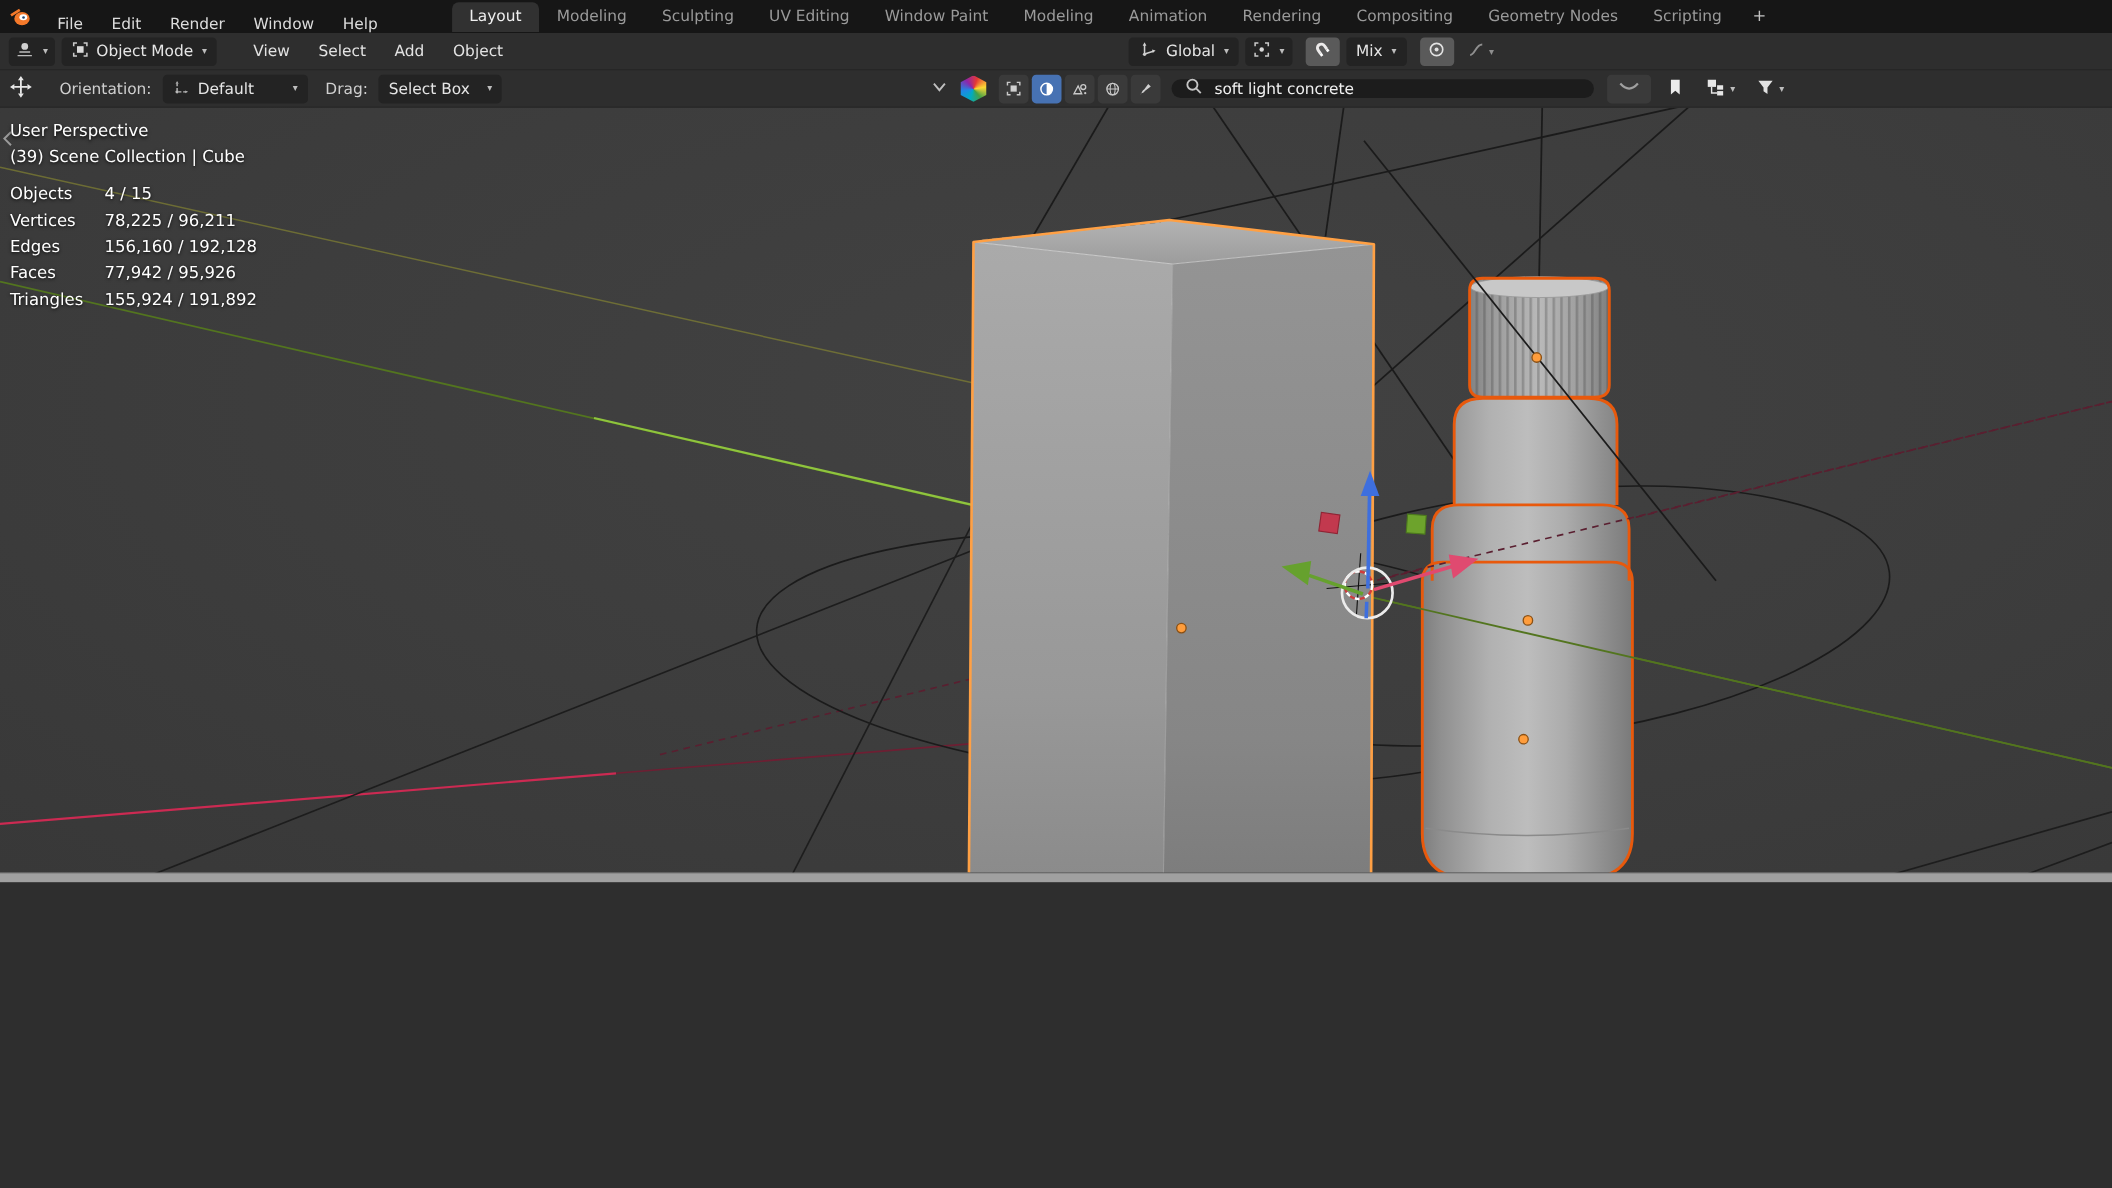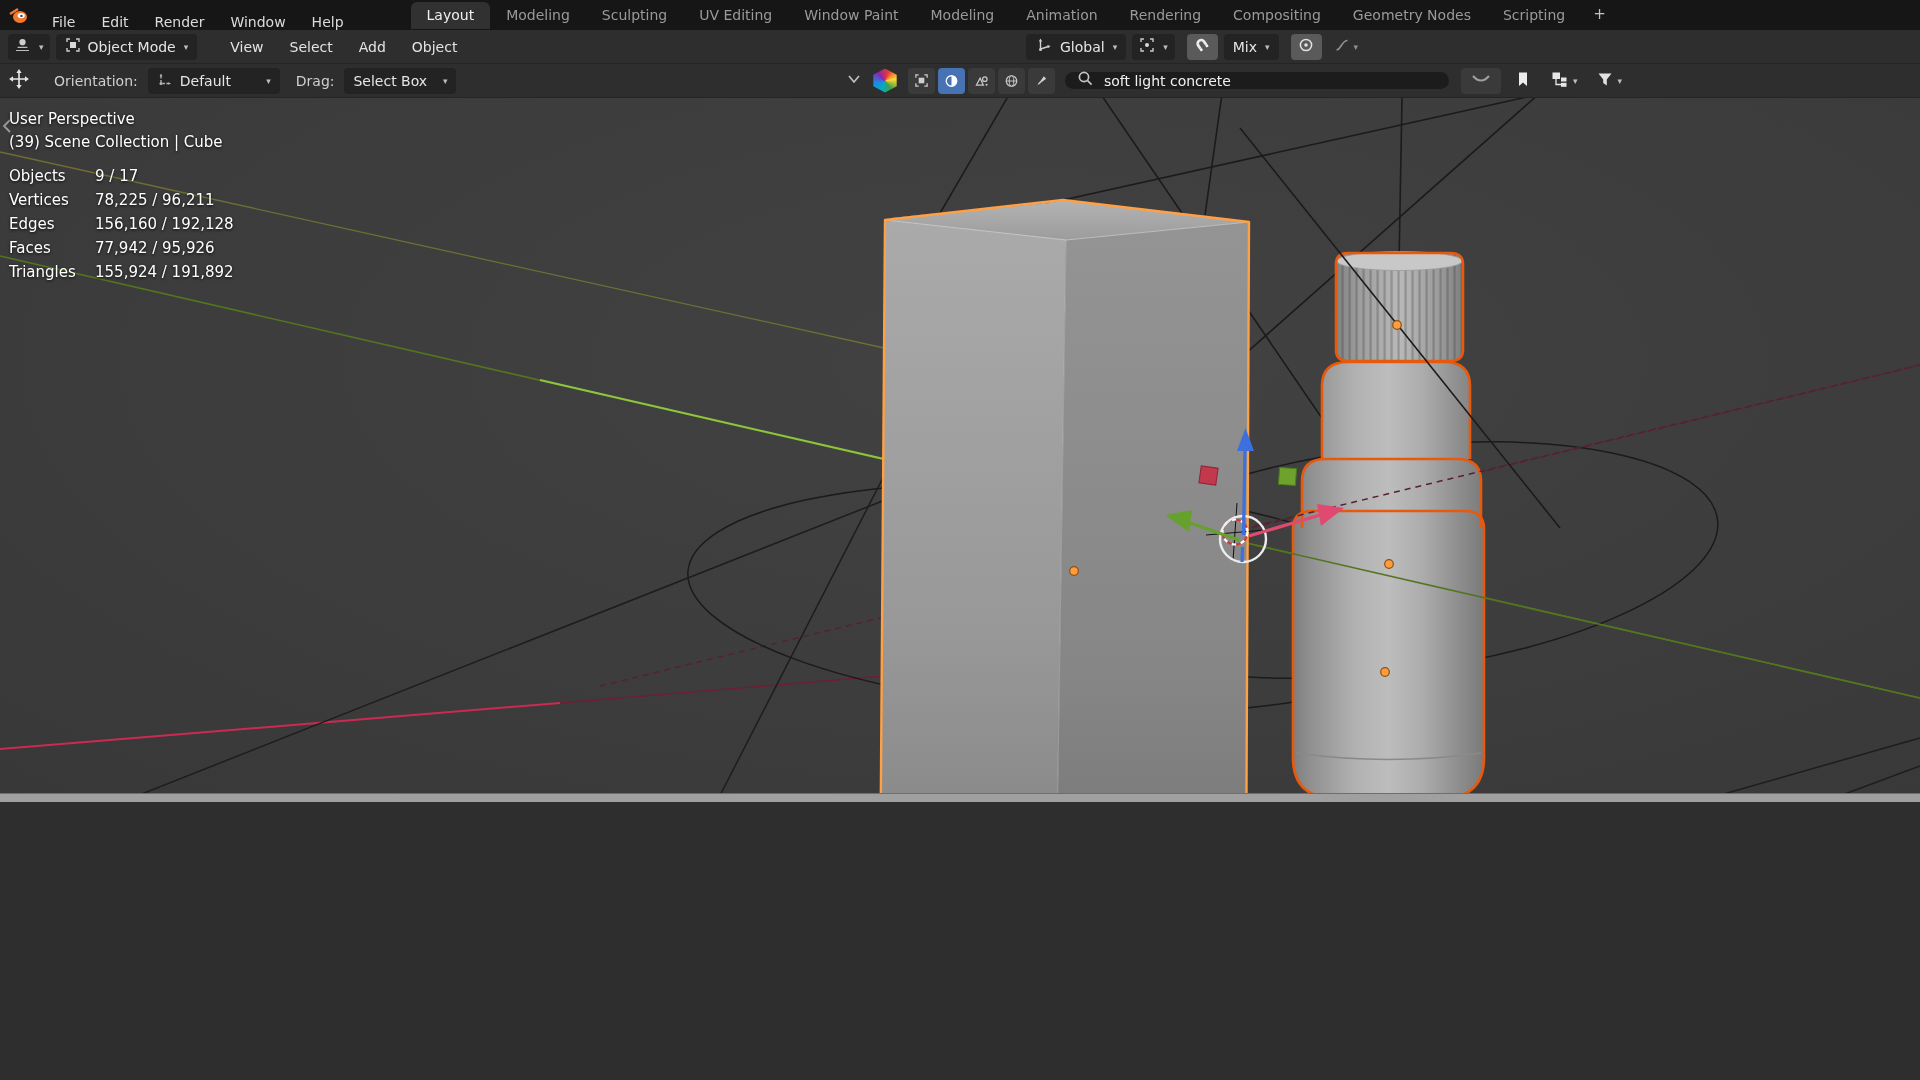--- a/index.html
+++ b/index.html
@@ -406,21 +406,21 @@
     <svg width="12" height="16" viewBox="0 0 12 16">
         <path d="M9 2 L3 8 L9 14" stroke="#9a9a9a" stroke-width="1.8" fill="none"></path>
       </svg>
   </span>
 
   <div class="ovl">
     <div class="vline">User Perspective</div>
     <div class="vline">(39) Scene Collection | Cube</div>
     <div class="stats">
       <span>Objects</span>
-        <span>9 / 17</span>
+        <span>4 / 15</span>
       <span>Vertices</span>
         <span>78,225 / 96,211</span>
       <span>Edges</span>
         <span>156,160 / 192,128</span>
       <span>Faces</span>
         <span>77,942 / 95,926</span>
       <span>Triangles</span>
         <span>155,924 / 191,892</span>
     </div>
   </div>

